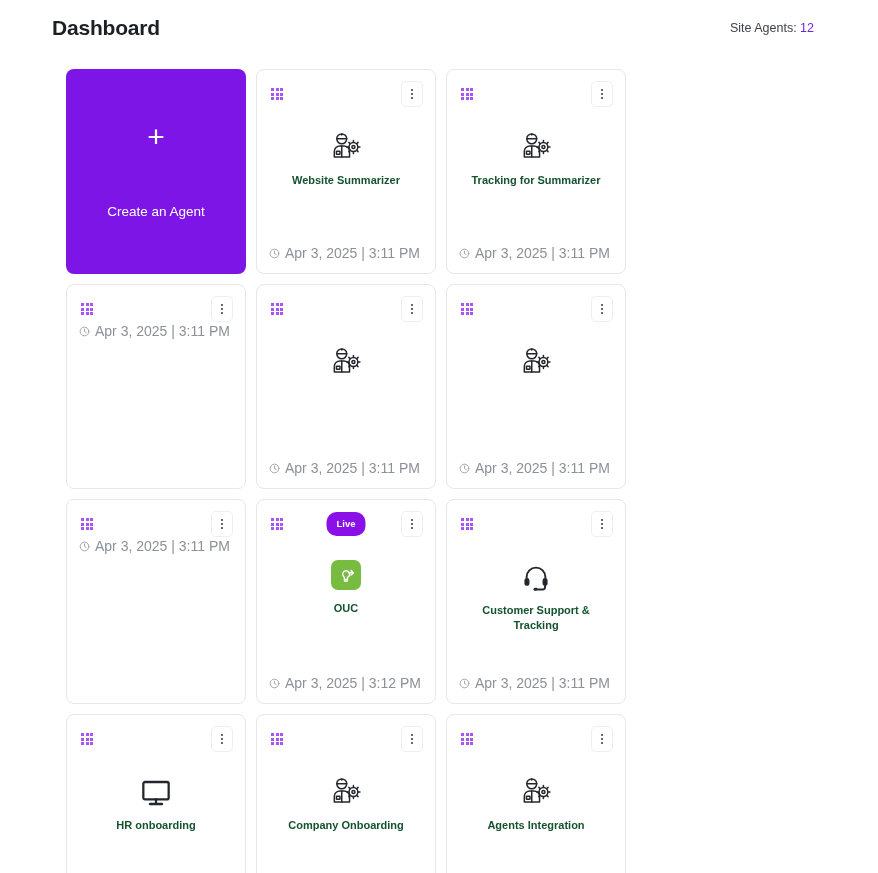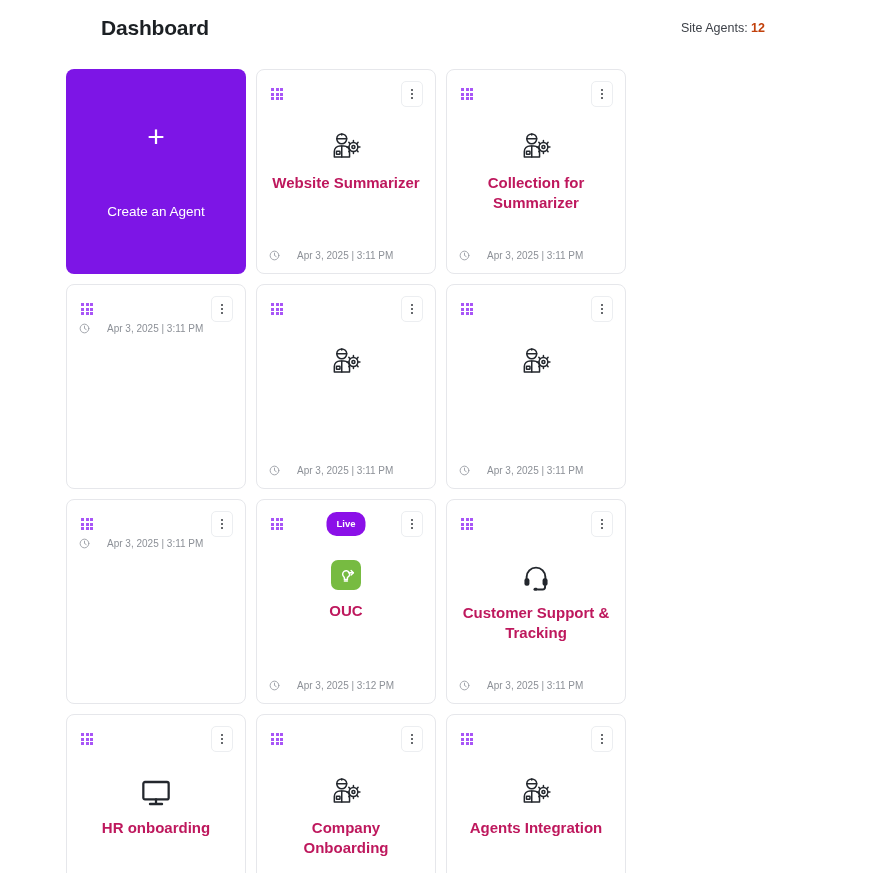--- a/index.html
+++ b/index.html
@@ -19,36 +19,36 @@
 
   
   .header {
     position: absolute;
     left: 0; top: 0;
     width: 866px;
     height: 56px;
     display: flex;
     align-items: center;
     justify-content: space-between;
-    padding: 0 101px;
+    padding: 0 52px;
   }
   .page-title {
     font-size: 21px;
     font-weight: bold;
     color: #1c2024;
     letter-spacing: -0.2px;
   }
   .total-agents {
     font-size: 12.5px;
     color: #3d4148;
     white-space: nowrap;
   }
   .total-agents .count {
-    font-weight: bold;
-    color: #c2410c;
+    font-weight: normal;
+    color: #6d28d9;
   }
 
   
   .grid {
     position: absolute;
     left: 66px;
     top: 69px;
     width: 746px;
     display: flex;
     flex-wrap: wrap;
@@ -160,35 +160,35 @@
   .agent-icon {
     width: 34px;
     height: 34px;
     display: flex;
     align-items: center;
     justify-content: center;
     margin-bottom: 9px;
   }
   .agent-icon svg { display: block; }
   .card-name {
-    font-size: 15px;
+    font-size: 11px;
     font-weight: 600;
-    color: #be185d;
+    color: #14532d;
     text-align: center;
     line-height: 1.32;
     max-width: 150px;
   }
 
   
   .card-footer {
     display: flex;
     align-items: center;
-    gap: 17px;
+    gap: 5px;
     color: #8c9097;
-    font-size: 10px;
+    font-size: 14px;
     white-space: nowrap;
     text-align: center;
   }
   .card-footer svg { display: block; flex: none; }
 
   
   .tile-icon {
     width: 30px;
     height: 30px;
     border-radius: 7px;
@@ -287,21 +287,21 @@
             <path d="M11 12.5 h14"></path>
             <path d="M18 5.5 v1.6"></path>
             <path d="M7.5 38 v-7.5 a8 8 0 0 1 8-8 h5.5 a8 8 0 0 1 8 8 V38 Z"></path>
             <path d="M18 22.5 V38"></path>
             <rect x="10.5" y="30" width="5" height="4.2" rx="0.6"></rect>
             <circle cx="34.5" cy="24" r="6.2"></circle>
             <circle cx="34.5" cy="24" r="2.2"></circle>
             <path d="M34.5 14.8 v2.6 M34.5 30.6 v2.6 M25.3 24 h2.6 M41.1 24 h2.6 M28 17.5 l1.9 1.9 M39.1 28.6 l1.9 1.9 M41 17.5 l-1.9 1.9 M29.9 28.6 l-1.9 1.9"></path>
           </svg>
         </div>
-        <div class="card-name">Collection for Summarizer</div>
+        <div class="card-name">Tracking for Summarizer</div>
       </div>
       <div class="card-footer">
         <span>
           <svg width="11" height="11" viewBox="0 0 24 24" fill="none" stroke="#9a9ea5" stroke-width="2" stroke-linecap="round">
             <circle cx="12" cy="12" r="9.5"></circle>
             <path d="M12 6.8 V12 l3.6 2.2"></path>
           </svg>
         </span>
         <span>Apr 3, 2025 | 3:11 PM</span>
       </div>

